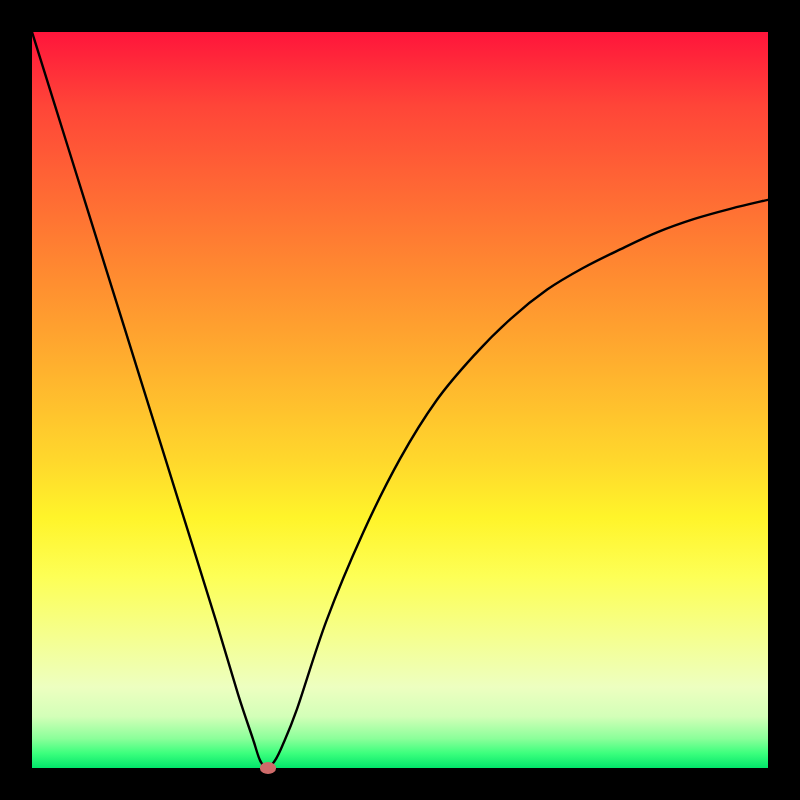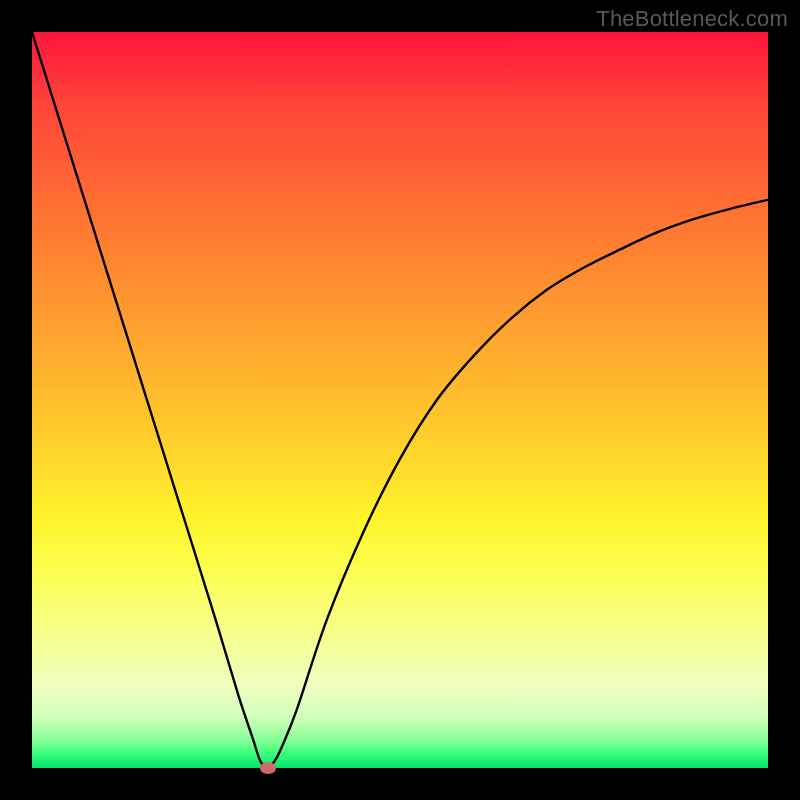--- a/index.html
+++ b/index.html
@@ -64,21 +64,20 @@
     border-radius: 50%;
     background: #cf6b6a;
     z-index: 4;
   }
 </style>
 </head>
 <body>
 
 <div class="frame">
 
-  <div class="watermark">TheBottleneck.com</div>
 
   <div class="plot">
 
     <svg class="curve" viewBox="0 0 736 736" preserveAspectRatio="none">
       <path id="curve-path" d="M 0.00 0.00 C 6.13 19.63, 24.53 78.51, 36.80 117.76 C 49.07 157.01, 61.33 196.27, 73.60 235.52 C 85.87 274.77, 98.13 314.03, 110.40 353.28 C 122.67 392.53, 134.93 431.79, 147.20 471.04 C 159.47 510.29, 174.19 556.91, 184.00 588.80 C 193.81 620.69, 199.95 642.77, 206.08 662.40 C 212.21 682.03, 217.12 695.52, 220.80 706.56 C 224.48 717.60, 225.71 723.73, 228.16 728.64 C 230.61 733.55, 233.07 736.00, 235.52 736.00 C 237.97 736.00, 240.43 732.32, 242.88 728.64 C 245.33 724.96, 246.56 722.51, 250.24 713.92 C 253.92 705.33, 257.60 697.97, 264.96 677.12 C 272.32 656.27, 283.36 618.24, 294.40 588.80 C 305.44 559.36, 318.93 527.47, 331.20 500.48 C 343.47 473.49, 355.73 448.96, 368.00 426.88 C 380.27 404.80, 392.53 385.17, 404.80 368.00 C 417.07 350.83, 429.33 337.33, 441.60 323.84 C 453.87 310.35, 466.13 298.08, 478.40 287.04 C 490.67 276.00, 502.93 266.19, 515.20 257.60 C 527.47 249.01, 539.73 242.27, 552.00 235.52 C 564.27 228.77, 576.53 223.01, 588.80 217.12 C 601.07 211.23, 613.33 205.22, 625.60 200.19 C 637.87 195.16, 650.13 190.87, 662.40 186.94 C 674.67 183.02, 686.93 179.83, 699.20 176.64 C 711.47 173.45, 729.87 169.28, 736.00 167.81" fill="none" stroke="#000" stroke-width="2.4" stroke-linejoin="round" stroke-linecap="round"></path>
     </svg>
 
     <div id="min-marker" class="marker" style="width: 16px; height: 11.2px; left: 227.52px; top: 730.4px; background: rgb(207, 107, 106);"></div>
   </div>
 </div>

